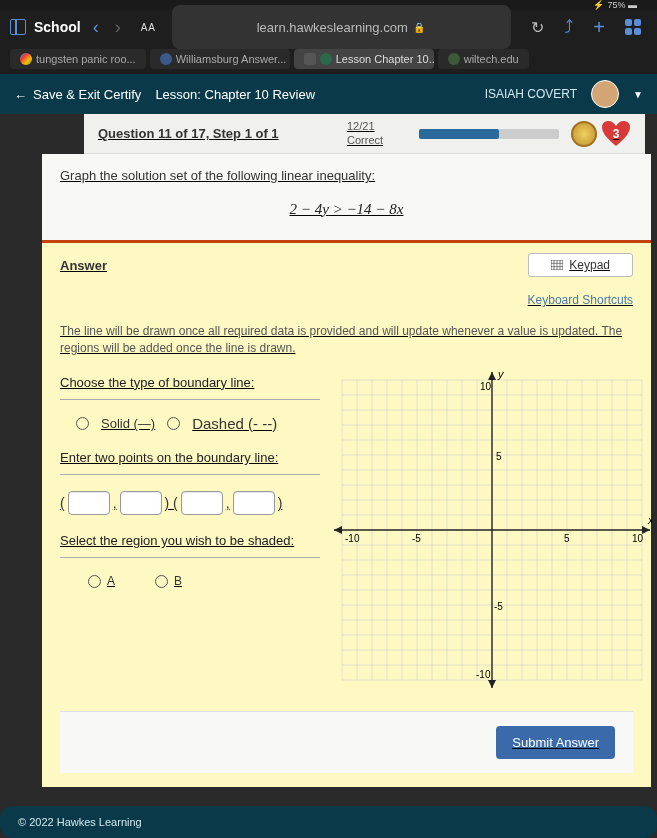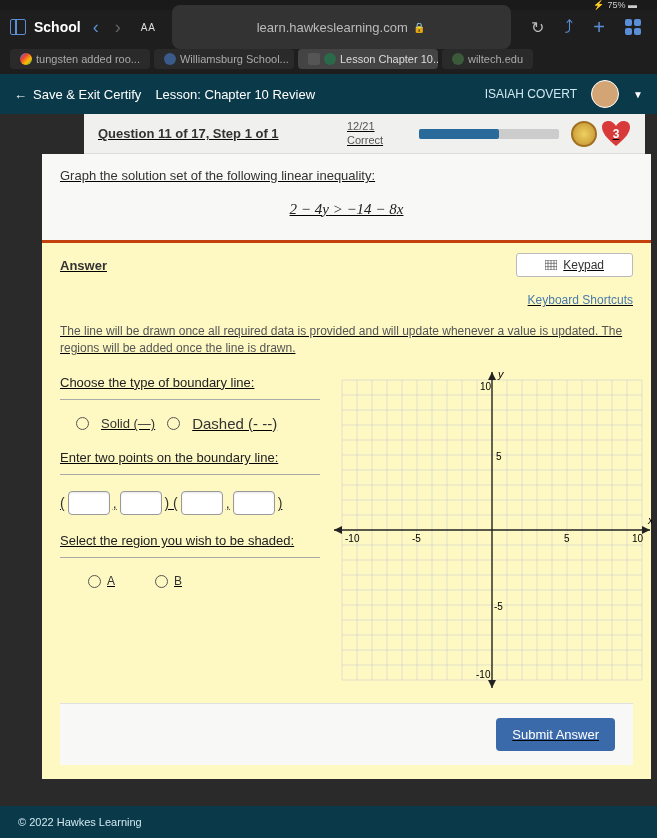--- a/index.html
+++ b/index.html
@@ -55,21 +55,21 @@
   
   .content-wrap { margin: 0 6px 0 42px; text-decoration: underline; }
   .card { background: #f8f8f6; padding: 14px 18px; }
   .card.t1 { border-bottom: 3px solid #c2410c; }
   .problem-text { font-size: 13px; color: #333; }
   .inequality { text-align: center; font-size: 15px; font-family: 'Times New Roman', serif; margin: 18px 0 8px; color: #222; }
   
   .answer-card { background: #fef9c3; padding: 10px 18px 14px; }
   .answer-header { display: flex; align-items: center; }
   .answer-label { font-size: 13px; font-weight: bold; color: #333; flex: 1; }
-  .keypad-btn { border: 1px solid #bbb; background: #fff; padding: 4px 28px; font-size: 12px; color: #333; display: flex; align-items: center; gap: 6px; border-radius: 3px; cursor: pointer; }
+  .keypad-btn { border: 1px solid #bbb; background: #fff; padding: 4px 22px; font-size: 12px; color: #333; display: flex; align-items: center; gap: 6px; border-radius: 3px; cursor: pointer; }
   .shortcuts { text-align: right; font-size: 12px; color: #4a7aaa; margin: 16px 0; cursor: pointer; }
   .instructions { font-size: 12px; color: #555; margin: 8px 0; line-height: 1.4; }
   
   .answer-body { display: flex; gap: 12px; margin-top: 8px; }
   .answer-left { flex: 0 0 260px; font-size: 12px; color: #333; }
   .answer-right { flex: 1; display: flex; justify-content: center; }
   
   .prompt { font-size: 13px; color: #222; margin: 10px 0 16px; border-bottom: 1px solid #aaa; padding-bottom: 9px; }
   .radio-row { display: flex; gap: 12px; align-items: center; margin: 14px 0 18px 16px; }
   .radio { width: 13px; height: 13px; border: 1.5px solid #555; border-radius: 50%; cursor: pointer; flex-shrink: 0; }
@@ -78,24 +78,24 @@
   
   .points-row { display: flex; align-items: center; gap: 3px; margin: 14px 0 18px 0; font-size: 14px; }
   .pt-input { width: 42px; height: 24px; border: 1px solid #999; border-radius: 4px; background: #fff; box-shadow: inset 0 1px 2px rgba(0,0,0,0.1); }
   
   .region-row { display: flex; gap: 40px; margin: 12px 0 4px 28px; }
   .region-opt { display: flex; align-items: center; gap: 6px; }
   
   .graph { position: relative; }
   .graph svg { display: block; }
   
-  .submit-bar { background: #f8f8f6; padding: 14px 18px; display: flex; justify-content: flex-end; border-top: 1px solid #e0e0e0; margin-top: 8px; }
+  .submit-bar { background: #f8f8f6; padding: 14px 18px; display: flex; justify-content: flex-end; border-top: 1px solid #e0e0e0; margin-top: 16px; }
   .submit-btn { background: #3a6aaa; color: #fff; border: none; padding: 9px 16px; font-size: 13px; border-radius: 4px; cursor: pointer; }
   
-  .footer { background: #0a3a4a; color: #d0e8f0; font-size: 11px; padding: 10px 18px; position: absolute; bottom: 0; left: 0; right: 0; }
+  .footer { background: #0a3a4a; color: #d0e8f0; font-size: 11px; padding: 10px 18px; position: absolute; bottom: 0; left: 0; right: 0; border-radius: 13px; }
 </style>
 </head>
 <body>
 
 <div class="status-bar"><span>⚡ <span>75%</span> ▬</span></div>
 
 <div class="browser-top">
   <div class="tab-icon"></div>
   <span class="tab-label">School</span>
   <span class="nav-arrow">‹</span>
@@ -112,25 +112,25 @@
       <span></span>
       <span></span>
       <span></span>
       <span></span>
     </div>
 </div>
 
 <div class="browser-tabs">
   <div class="btab">
       <div class="favicon fav-g"></div>
-      <span>tungsten added roo...</span>
+      <span>tungsten panic roo...</span>
     </div>
   <div class="btab">
       <div class="favicon fav-w"></div>
-      <span>Williamsburg School...</span>
+      <span>Williamsburg Answer...</span>
     </div>
   <div class="btab active">
       <div class="favicon fav-x"></div>
       <div class="favicon fav-l"></div>
       <span>Lesson Chapter 10...</span>
     </div>
   <div class="btab">
       <div class="favicon fav-wt"></div>
       <span>wiltech.edu</span>
     </div>

